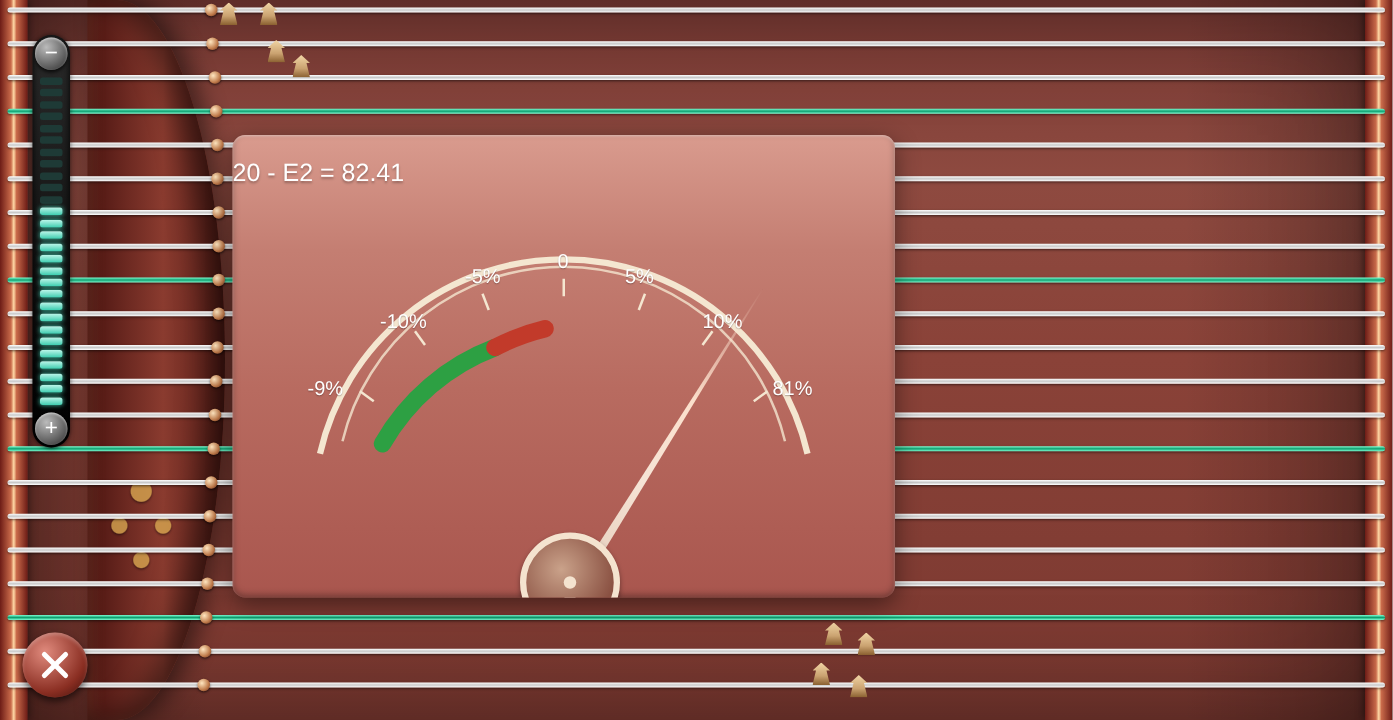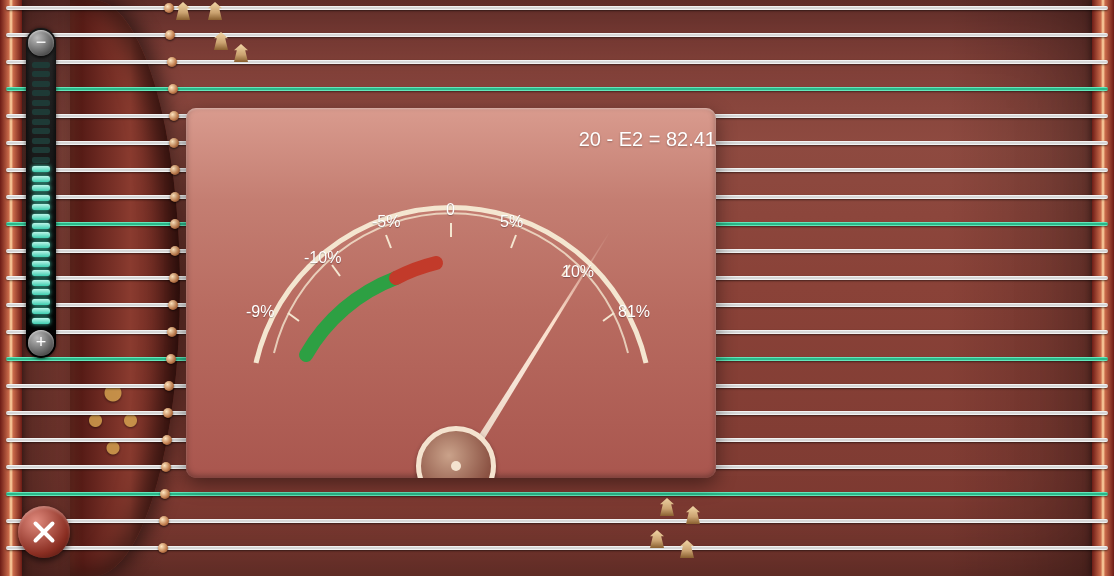--- a/index.html
+++ b/index.html
@@ -51,21 +51,21 @@
  box-shadow:0 3px 6px rgba(0,0,0,.6),inset 0 2px 3px rgba(255,255,255,.25);cursor:pointer;}
 .close:before,.close:after{content:"";position:absolute;left:12px;top:24px;width:28px;height:4px;
  background:#fff;border-radius:2px;}
 .close:before{transform:rotate(45deg)}.close:after{transform:rotate(-45deg)}
 
 .panel{position:absolute;left:186px;top:108px;width:530px;height:370px;
  border-radius:10px;
  background:linear-gradient(#d99b8e 0%,#c47e72 25%,#b86b60 55%,#a9564e 100%);
  box-shadow:0 6px 20px rgba(0,0,0,.45),inset 0 1px 2px rgba(255,255,255,.35),inset 0 -2px 6px rgba(0,0,0,.35);
  overflow:hidden;}
-.panel .note{position:absolute;top:20px;left:0;right:0;text-align:right;
+.panel .note{position:absolute;top:20px;left:0;right:0;text-align:left;
  color:#fff;font-size:20px;font-weight:400;text-shadow:0 1px 2px rgba(0,0,0,.3);}
 .panel .freq{position:absolute;top:200px;left:0;right:0;text-align:center;
  color:#fff;font-size:40px;font-weight:500;text-shadow:0 2px 3px rgba(0,0,0,.35);}
 .gauge{position:absolute;left:0;right:0;top:55px;height:260px;}
 .gauge svg{width:100%;height:100%;}
 .needle{position:absolute;left:50%;bottom:-8px;width:8px;height:300px;margin-left:-4px;
  transform-origin:50% 100%;transform:rotate(24deg);
  background:linear-gradient(rgba(255,230,210,.0),rgba(255,230,210,.95) 35%,#f6e4d6 60%,#e0c6b4);
  clip-path:polygon(45% 0,55% 0,100% 100%,0 100%);
  box-shadow:0 0 6px rgba(0,0,0,.25);}
@@ -198,19 +198,19 @@
          <line x1="384" y1="102" x2="376" y2="113"></line>
          <line x1="102" y1="150" x2="113" y2="158"></line>
          <line x1="428" y1="150" x2="417" y2="158"></line>
        </g>
      </svg>
      <div class="ticklabel" style="left:60px;top:140px">-9%</div>
      <div class="ticklabel" style="left:118px;top:86px">-10%</div>
      <div class="ticklabel" style="left:186px;top:50px">-5%</div>
      <div class="ticklabel" style="left:260px;top:38px">0</div>
      <div class="ticklabel" style="left:314px;top:50px">5%</div>
-     <div class="ticklabel" style="left:376px;top:100px">10%</div>
+     <div class="ticklabel" style="left:376px;top:86px">10%</div>
      <div class="ticklabel" style="left:432px;top:140px">81%</div>
    </div>
    <div class="needle" id="needle" style="transform: rotate(32deg);"></div>
    <div class="hub"></div>
  </div>
 </div>
 
 </body></html>

